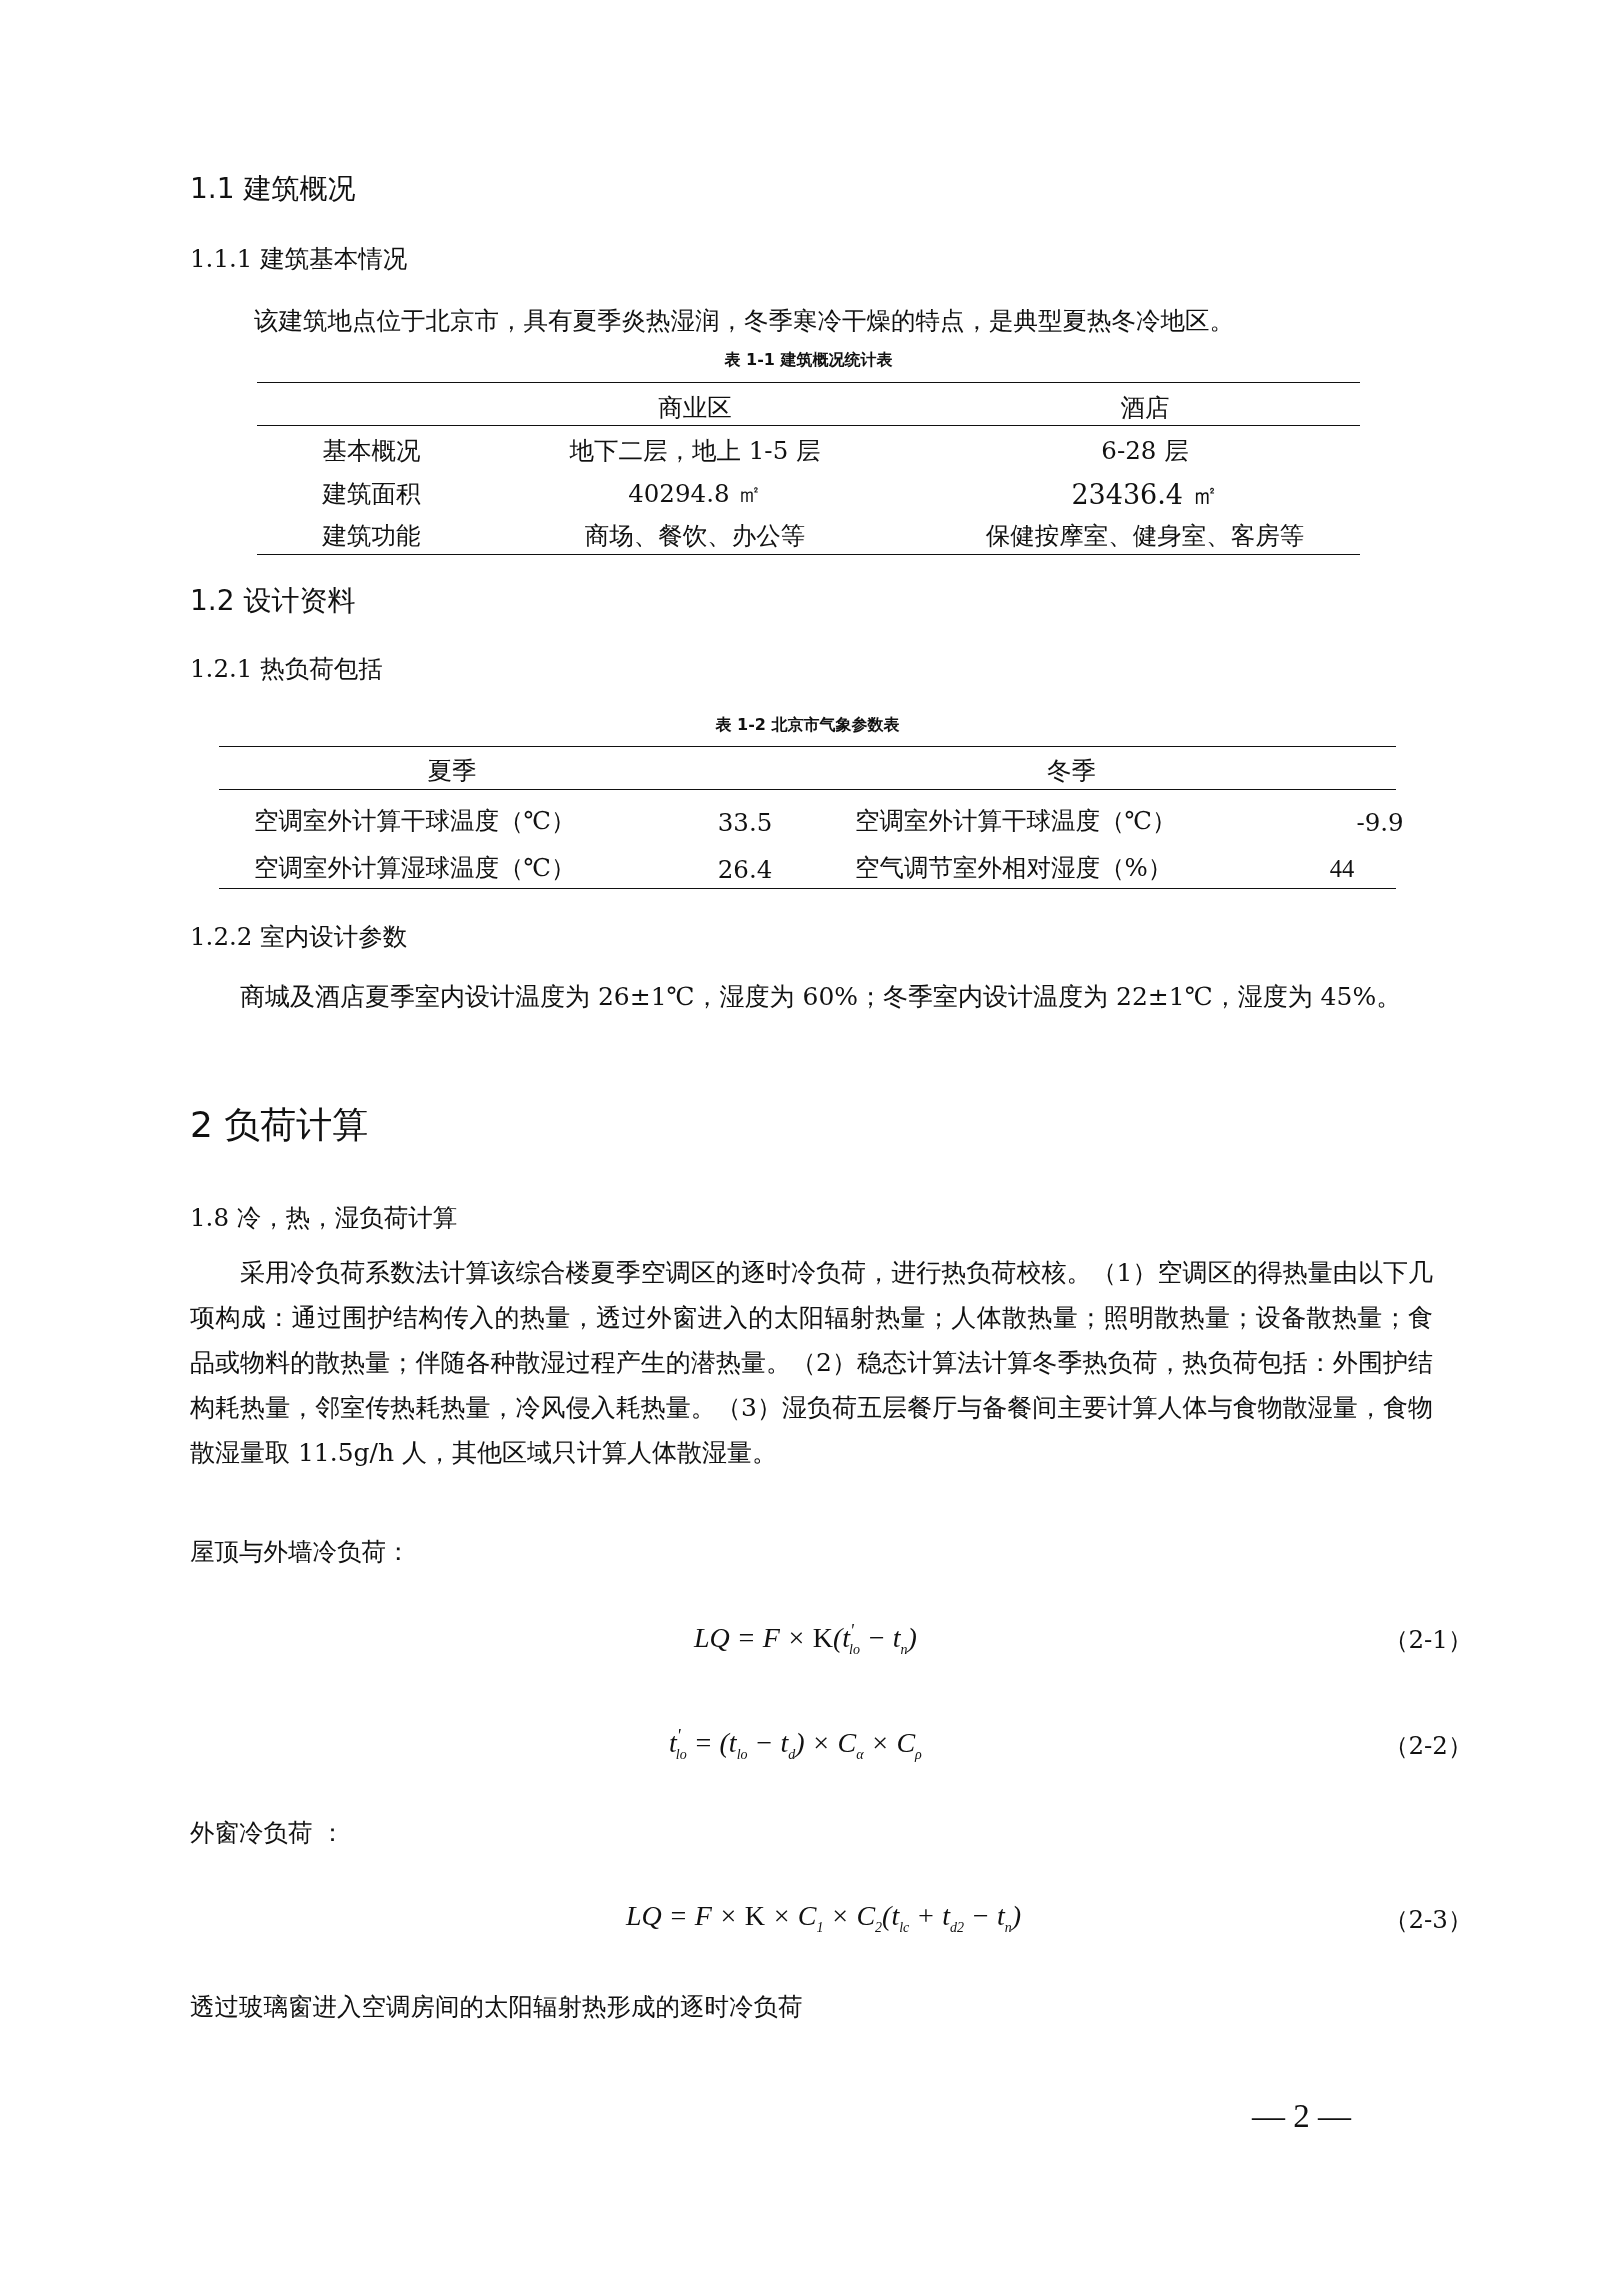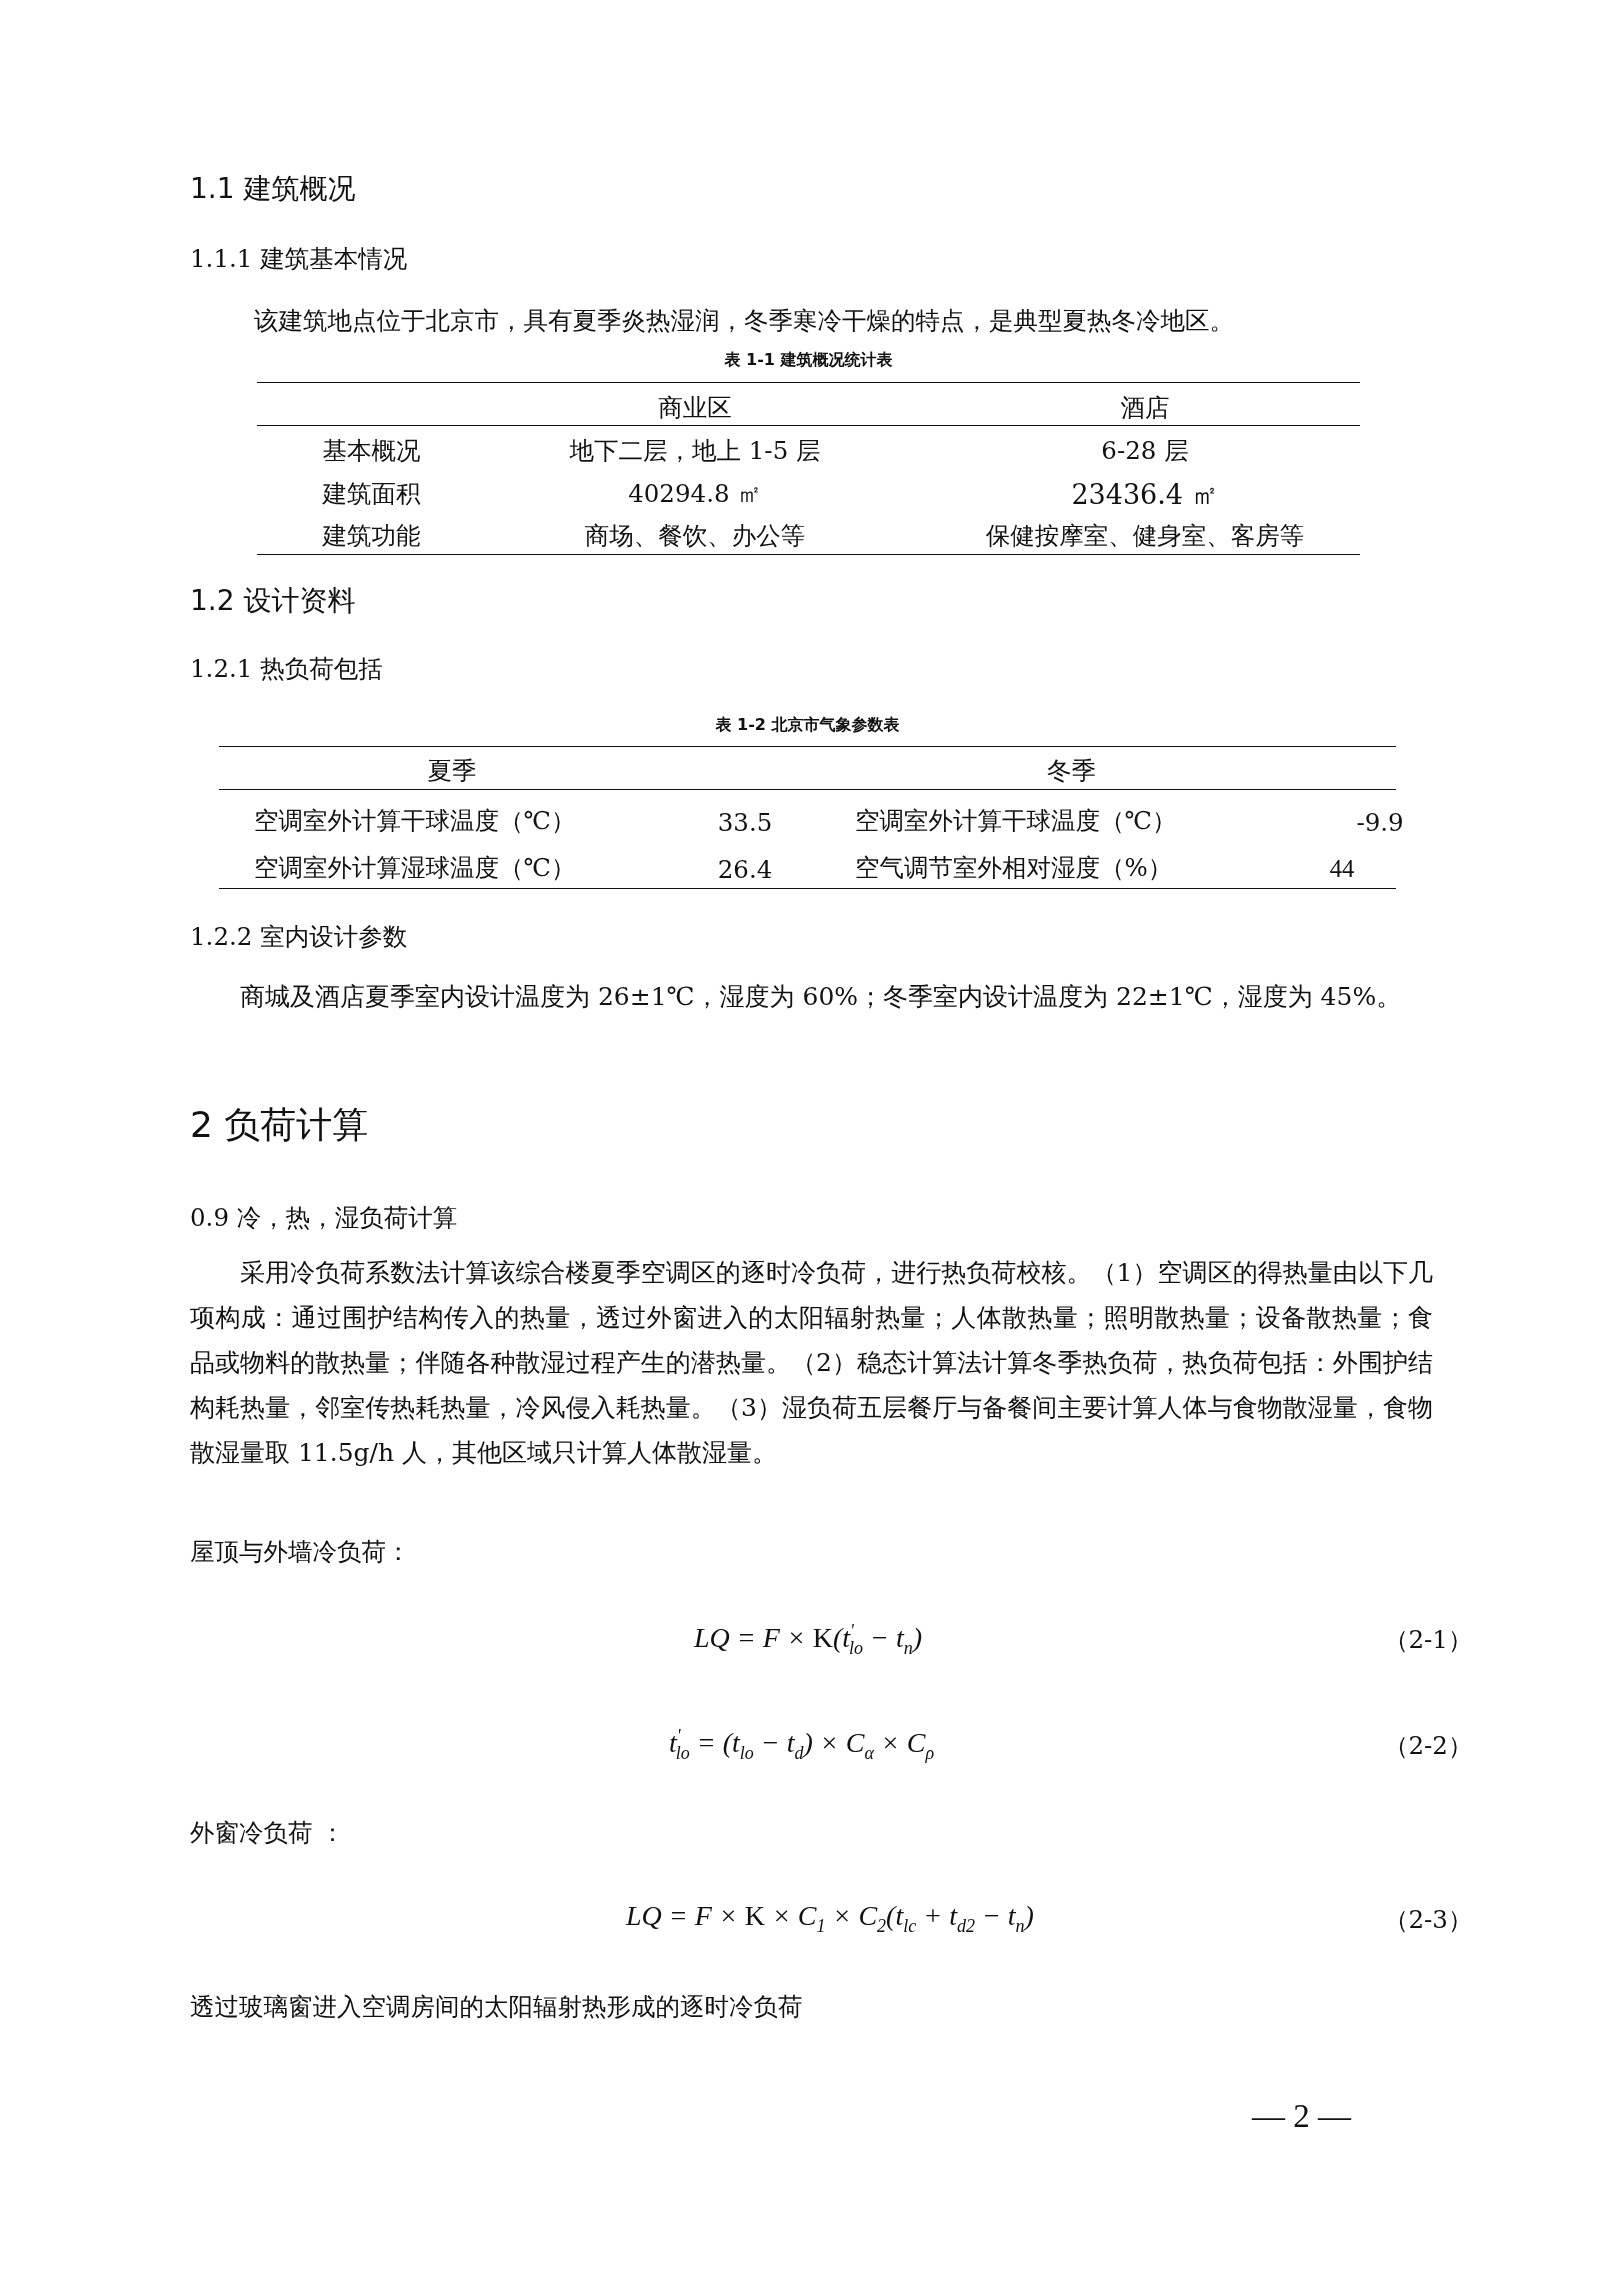--- a/index.html
+++ b/index.html
@@ -18,21 +18,21 @@
   .cell { position: absolute; font-size: 24.5px; text-align: center; white-space: nowrap; }
   .para {
     position: absolute; left: 190px; width: 1243px; font-size: 25px;
     line-height: 45px; text-indent: 50px; text-align: justify; white-space: normal;
   }
   .formula {
     position: absolute; font-family: "Liberation Serif", "DejaVu Serif", serif;
     font-style: italic; font-size: 28px; white-space: nowrap;
   }
   .formula .up { font-style: normal; }
-  .formula sub { font-size: 18px; }
+  .formula sub { font-size: 14px; }
   .formula sup { font-size: 18px; }
   .eqno { position: absolute; font-size: 24.5px; white-space: nowrap; }
   .pageno { position: absolute; font-size: 33px; font-family: "Liberation Serif", "DejaVu Serif", serif; white-space: nowrap; }
 </style>
 </head>
 <body>
 
 <div class="abs h2" style="left:190px; top:170px;">1.1 建筑概况</div>
 <div class="abs h3" style="left:190px; top:242px;">1.1.1 建筑基本情况</div>
 <div class="abs body-text" style="left:254px; top:304px;">该建筑地点位于北京市，具有夏季炎热湿润，冬季寒冷干燥的特点，是典型夏热冬冷地区。</div>
@@ -84,21 +84,21 @@
     <div class="cell" style="left:855px; width:393px; top:851px; text-align:left;">空气调节室外相对湿度（%）</div>
     <div class="cell" style="left:1301px; width:82px; top:855px;font-family:Liberation Serif, serif;">44</div>
   </div>
   <div class="rule" style="left:219px; width:1177px; top:888px;"></div>
 </div>
 
 <div class="abs h3" style="left:190px; top:920px;">1.2.2 室内设计参数</div>
 <div class="para" style="top:974px;">商城及酒店夏季室内设计温度为 26±1℃，湿度为 60%；冬季室内设计温度为 22±1℃，湿度为 45%。</div>
 
 <div class="abs h1" style="left:190px; top:1101px;">2  负荷计算</div>
-<div class="abs h3" style="left:190px; top:1201px;">0.9 冷，热，湿负荷计算</div>
+<div class="abs h3" style="left:190px; top:1201px;">1.8 冷，热，湿负荷计算</div>
 <div class="para" style="top:1250px;">采用冷负荷系数法计算该综合楼夏季空调区的逐时冷负荷，进行热负荷校核。（1）空调区的得热量由以下几项构成：通过围护结构传入的热量，透过外窗进入的太阳辐射热量；人体散热量；照明散热量；设备散热量；食品或物料的散热量；伴随各种散湿过程产生的潜热量。（2）稳态计算法计算冬季热负荷，热负荷包括：外围护结构耗热量，邻室传热耗热量，冷风侵入耗热量。（3）湿负荷五层餐厅与备餐间主要计算人体与食物散湿量，食物散湿量取 11.5g/h 人，其他区域只计算人体散湿量。</div>
 
 <div class="abs body-text" style="left:190px; top:1535px;">屋顶与外墙冷负荷：</div>
 
 <div class="formula" style="left:694px; top:1621px;">LQ = F × <span class="up">K</span>(<i>t</i><sup>'</sup><sub style="margin-left:-4.9px;">lo</sub> − <i>t</i><sub>n</sub>)</div>
 <div class="eqno" style="left:1384px; top:1623px;">（2-1）</div>
 
 <div class="formula" style="left:669px; top:1726px;"><i>t</i><sup>'</sup><sub style="margin-left:-4.9px;">lo</sub> = (<i>t</i><sub>lo</sub> − <i>t</i><sub>d</sub>) × <i>C</i><sub>α</sub> × <i>C</i><sub>ρ</sub></div>
 <div class="eqno" style="left:1384px; top:1729px;">（2-2）</div>
 

